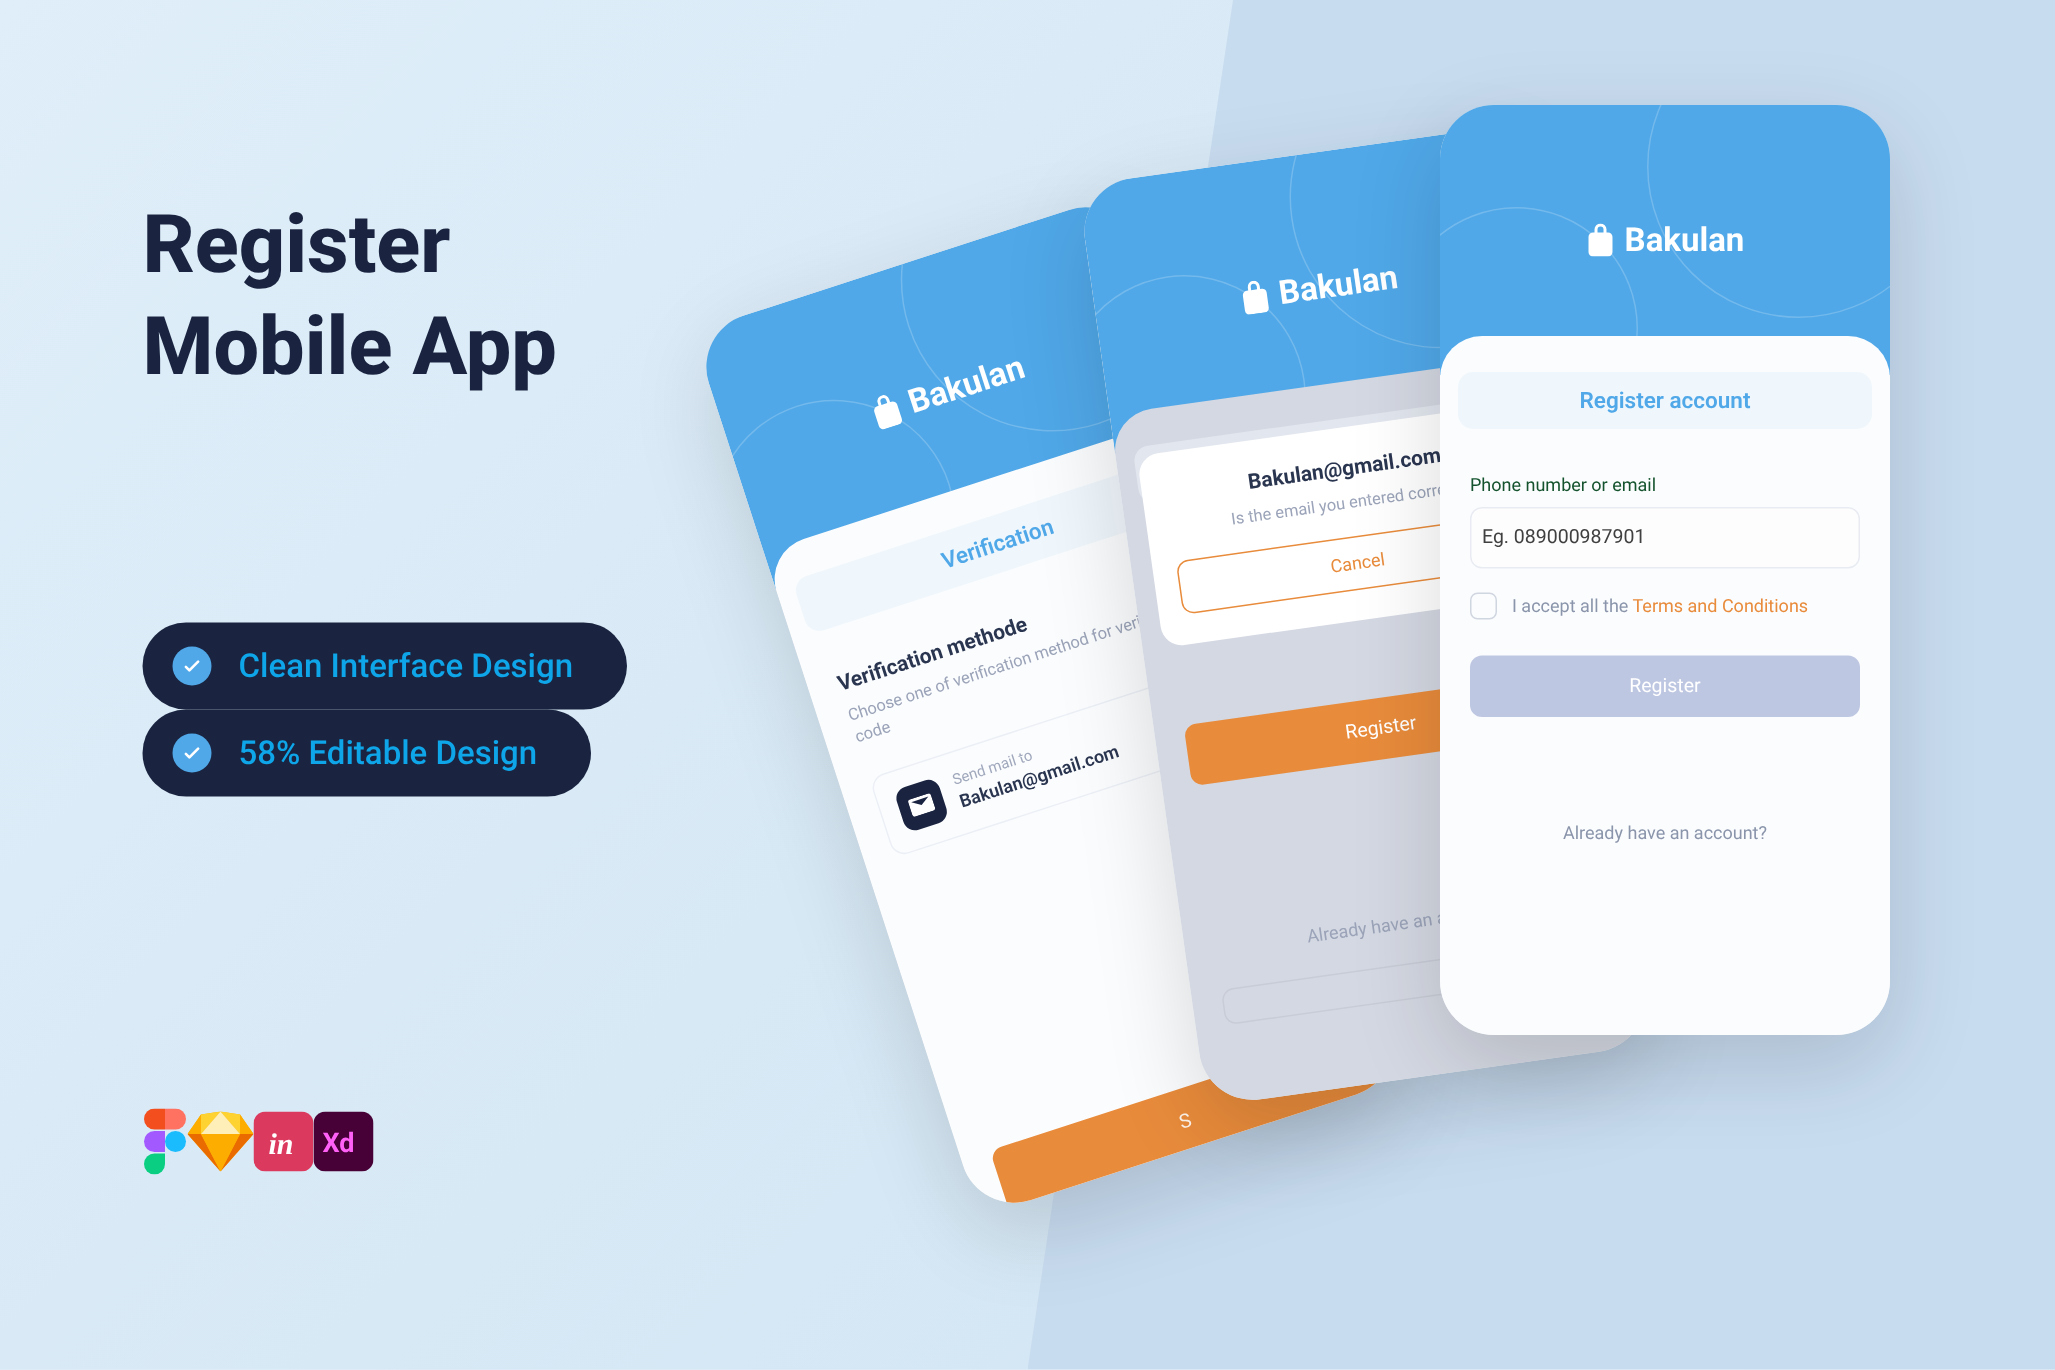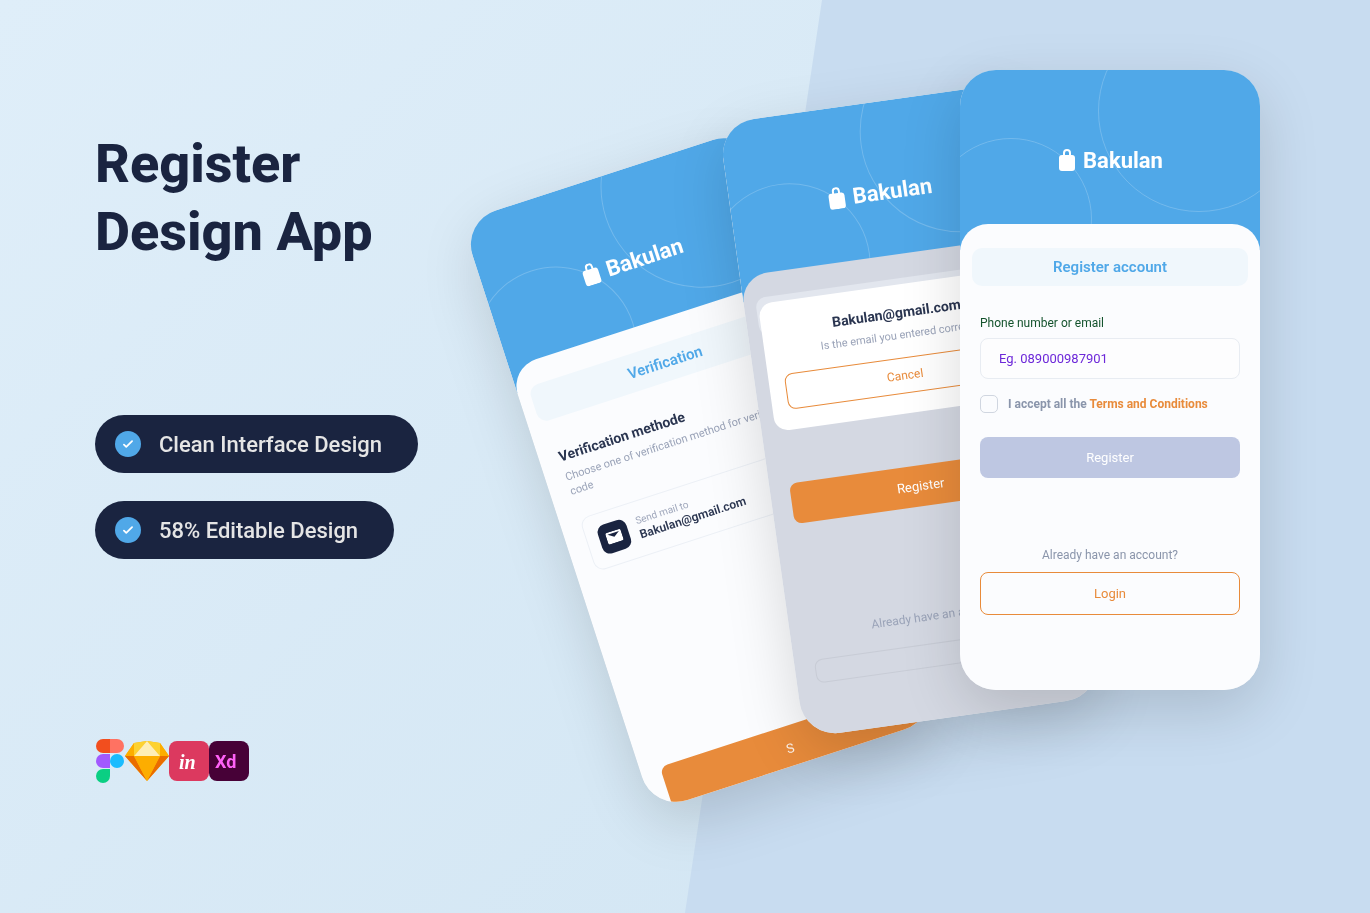--- a/index.html
+++ b/index.html
@@ -30,26 +30,25 @@
       font-size: 54px;
       font-weight: 800;
       color: #1a2440;
       line-height: 1.25;
       margin-bottom: 150px;
     }
     .feature-pill {
       display: inline-flex;
       align-items: center;
       background: #1a2440;
-      color: #e5e5e5;
+      color: #0ea5e9;
       border-radius: 50px;
       padding: 16px 36px 16px 20px;
       font-size: 22px;
       font-weight: 500;
-      margin-bottom: 28px;
     }
     .feature-pill .check-icon {
       width: 26px;
       height: 26px;
       background: #50a8e8;
       border-radius: 50%;
       display: flex;
       align-items: center;
       justify-content: center;
       margin-right: 18px;
@@ -129,33 +128,32 @@
       margin-right: -8px;
     }
     .field-label {
       font-size: 12px;
       color: #14532d;
       margin-bottom: 8px;
     }
     .input-box {
       border: 1px solid #e8ecf2;
       border-radius: 8px;
-      padding: 12px 18px;
+      padding: 12px 7px;
       font-size: 13px;
-      color: #6d28d9;
+      color: #404040;
       margin-bottom: 16px;
       background: #fdfdfe;
     }
     .terms-row {
       display: flex;
       align-items: center;
       font-size: 12px;
       color: #8a95ab;
       margin-bottom: 24px;
-      font-weight: bold;
     }
     .checkbox {
       width: 18px;
       height: 18px;
       border: 1.5px solid #d0d6e0;
       border-radius: 5px;
       margin-right: 10px;
       flex-shrink: 0;
     }
     .terms-link { color: #e88b3b; }
@@ -244,21 +242,21 @@
     svg { display: block; }
   </style>
 </head>
 <body>
 
 <div class="bg-split"></div>
 
 <div class="left-content">
   <h1 class="title">
     <span>Register</span><br>
-    <span>Design App</span>
+    <span>Mobile App</span>
   </h1>
   <div>
     <div class="feature-pill">
       <span class="check-icon">
         <svg width="14" height="14" viewBox="0 0 24 24" fill="none">
             <path d="M5 13l4 4L19 7" stroke="#fff" stroke-width="3" stroke-linecap="round" stroke-linejoin="round"></path>
           </svg>
       </span>
       <span>Clean Interface Design</span>
     </div>
@@ -382,16 +380,15 @@
       <div class="field-label">Phone number or email</div>
       <div class="input-box">Eg. 089000987901</div>
       <div class="terms-row">
         <div class="checkbox"></div>
         <span>
           <span>I accept all the </span><span class="terms-link">Terms and Conditions</span>
         </span>
       </div>
       <div class="btn btn-primary">Register</div>
       <div class="already">Already have an account?</div>
-      <div class="btn btn-outline">Login</div>
     </div>
   </div>
 </div>
 
 </body></html>

